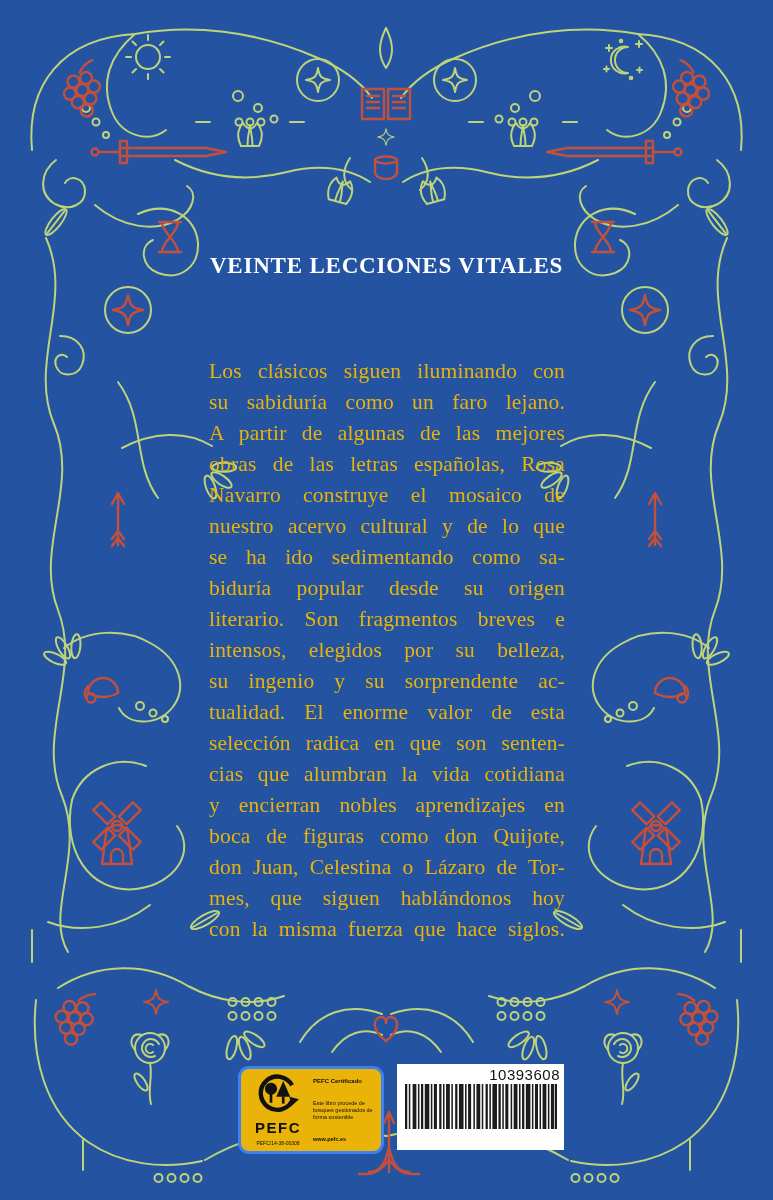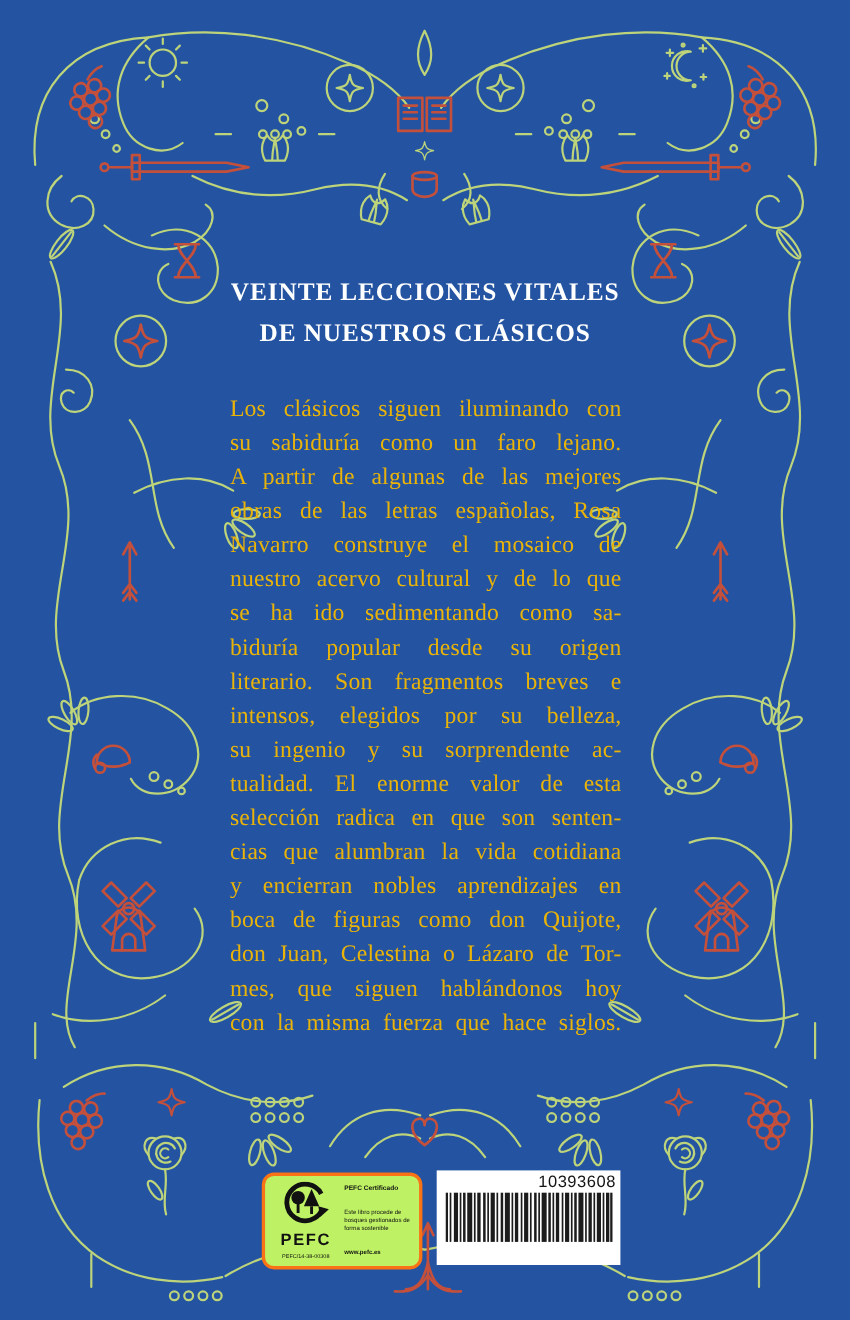--- a/index.html
+++ b/index.html
@@ -6,22 +6,22 @@
   .cover{position:relative;width:773px;height:1200px;background:#2454a1;overflow:hidden;
          font-family:"Liberation Serif",serif;}
   .ornaments{position:absolute;inset:0;}
   .g{stroke:#bdd47b;fill:none;stroke-width:2;stroke-linecap:round;stroke-linejoin:round;}
   .r{stroke:#c4503c;fill:none;stroke-width:2.4;stroke-linecap:round;stroke-linejoin:round;}
   .headline{position:absolute;left:0;right:0;top:247px;text-align:center;color:#ffffff;
             font-weight:700;font-size:23px;line-height:37px;letter-spacing:0.8px;}
   .blurb{position:absolute;left:209px;top:356px;width:356px;color:#eab308;
          font-size:21.5px;line-height:31px;letter-spacing:0.2px;
          text-align:justify;text-align-last:justify;white-space:pre-line;}
-  .pefc{position:absolute;left:238px;top:1066px;width:146px;height:88px;background:#bef264;
-        border:3px solid #f97316;border-radius:11px;box-sizing:border-box;display:flex;
+  .pefc{position:absolute;left:238px;top:1066px;width:146px;height:88px;background:#eab308;
+        border:3px solid #3b82f6;border-radius:11px;box-sizing:border-box;display:flex;
         padding:5px 6px;gap:4px;font-family:"Liberation Sans",sans-serif;color:#111;}
   .pefc-left{width:62px;display:flex;flex-direction:column;align-items:center;justify-content:space-between;}
   .pefc-word{font-weight:700;font-size:15px;letter-spacing:1.5px;line-height:15px;}
   .pefc-code{font-size:5px;white-space:nowrap;}
   .pefc-right{flex:1;display:flex;flex-direction:column;justify-content:space-between;padding:4px 0;}
   .pefc-cert{font-weight:700;font-size:6px;}
   .pefc-desc{font-size:5.5px;line-height:7px;}
   .pefc-web{font-weight:700;font-size:5.5px;}
   .bar{position:absolute;left:397px;top:1064px;width:167px;height:86px;background:#fff;
        box-sizing:border-box;padding:2px 4px;font-family:"Liberation Sans",sans-serif;color:#141414;}
@@ -215,21 +215,20 @@
     <g class="r">
       <use href="#book" transform="translate(386,104)"></use>
       <use href="#goblet" transform="translate(386,168)"></use>
       <use href="#heart" transform="translate(386,1028)"></use>
       <use href="#fountain" transform="translate(389,1140)"></use>
     </g>
   </svg>
 
   <div class="headline">
     <div>VEINTE LECCIONES VITALES</div>
-    <div>DE NUESTROS CLÁSICOS</div>
   </div>
 
   <div class="blurb">Los clásicos siguen iluminando con
 su sabiduría como un faro lejano.
 A partir de algunas de las mejores
 obras de las letras españolas, Rosa
 Navarro construye el mosaico de
 nuestro acervo cultural y de lo que
 se ha ido sedimentando como sa-
 biduría popular desde su origen

